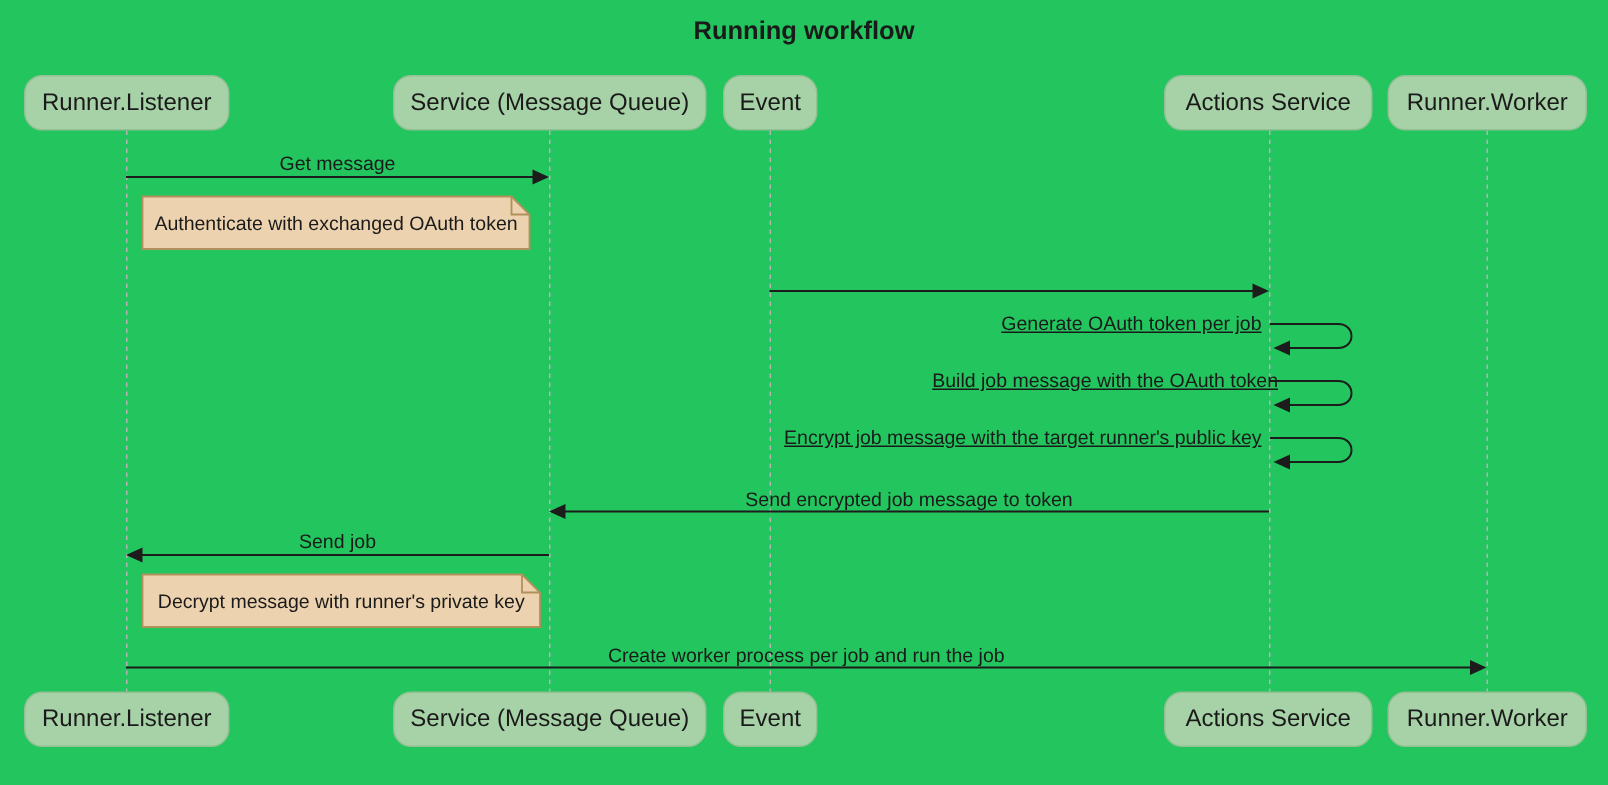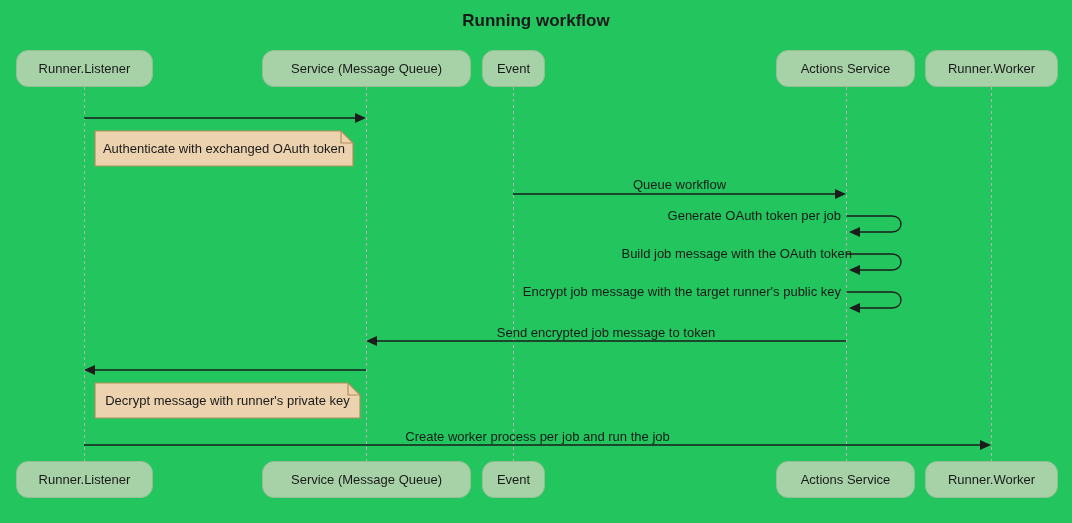--- a/index.html
+++ b/index.html
@@ -17,27 +17,27 @@
   .msgline  { stroke:var(--line,#1c1c1c); stroke-width:1.3; fill:none; }
   .arrowhead{ fill:var(--line,#1c1c1c); stroke:none; }
   .note-body{ fill:var(--note-fill,#ecd2ae); stroke:var(--note-border,#b5945e); stroke-width:1.2; }
   .note-fold{ fill:none; stroke:var(--note-border,#b5945e); stroke-width:1.2; }
   .actor {
     position:absolute; height:37px; box-sizing:border-box;
     background:var(--actor-fill,#a7d2a7);
     border:1px solid var(--actor-border,#94c294);
     border-radius:12px;
     display:flex; align-items:center; justify-content:center;
-    font-size:13px; line-height:1;text-align:right;
+    font-size:16px; line-height:1;text-align:right;
   }
   .msg-label {
     position:absolute; font-size:13px; line-height:15px; white-space:nowrap;
   }
   .center { text-align:center; }
-  .right  { text-align:right; }
+  .right  { text-align:right;text-decoration:underline; }
   .note-label {
     position:absolute; font-size:13px;
     display:flex; align-items:center; justify-content:center;
   }
 </style>
 </head>
 <body>
 
 <div class="canvas">
 
@@ -80,25 +80,26 @@
     <line class="msgline" x1="84" y1="445" x2="981" y2="445"></line>
     <polygon class="arrowhead" points="991,445 980,440 980,450"></polygon>
   </svg>
 
   <div class="actor" style="left:16px;  top:50px; width:137px;">Runner.Listener</div>
   <div class="actor" style="left:262px; top:50px; width:209px;">Service (Message Queue)</div>
   <div class="actor" style="left:482px; top:50px; width:63px;">Event</div>
   <div class="actor" style="left:776px; top:50px; width:139px;">Actions Service</div>
   <div class="actor" style="left:925px; top:50px; width:133px;">Runner.Worker</div>
 
-  <div class="msg-label center" style="left:513px; top:177px; width:333px;">Queue workflow</div>
+  <div class="msg-label center" style="left:84px;  top:101px; width:282px;">Get message</div>
   <div class="msg-label right" style="right:231px; top:208px;">Generate OAuth token per job</div>
   <div class="msg-label right" style="right:220px; top:246px;">Build job message with the OAuth token</div>
   <div class="msg-label right" style="right:231px; top:284px;padding-left:28px;">Encrypt job message with the target runner's public key</div>
   <div class="msg-label center" style="left:366px; top:325px; width:480px;">Send encrypted job message to token</div>
+  <div class="msg-label center" style="left:84px;  top:353px; width:282px;">Send job</div>
   <div class="msg-label center" style="left:84px;  top:429px; width:907px;">Create worker process per job and run the job</div>
 
   <div class="note-label" style="left:95px; top:131px; width:258px; height:35px;">Authenticate with exchanged OAuth token</div>
   <div class="note-label" style="left:95px; top:383px; width:265px; height:35px;">Decrypt message with runner's private key</div>
 
   <div class="actor" style="left:16px;  top:461px; width:137px;">Runner.Listener</div>
   <div class="actor" style="left:262px; top:461px; width:209px;">Service (Message Queue)</div>
   <div class="actor" style="left:482px; top:461px; width:63px;">Event</div>
   <div class="actor" style="left:776px; top:461px; width:139px;">Actions Service</div>
   <div class="actor" style="left:925px; top:461px; width:133px;">Runner.Worker</div>

